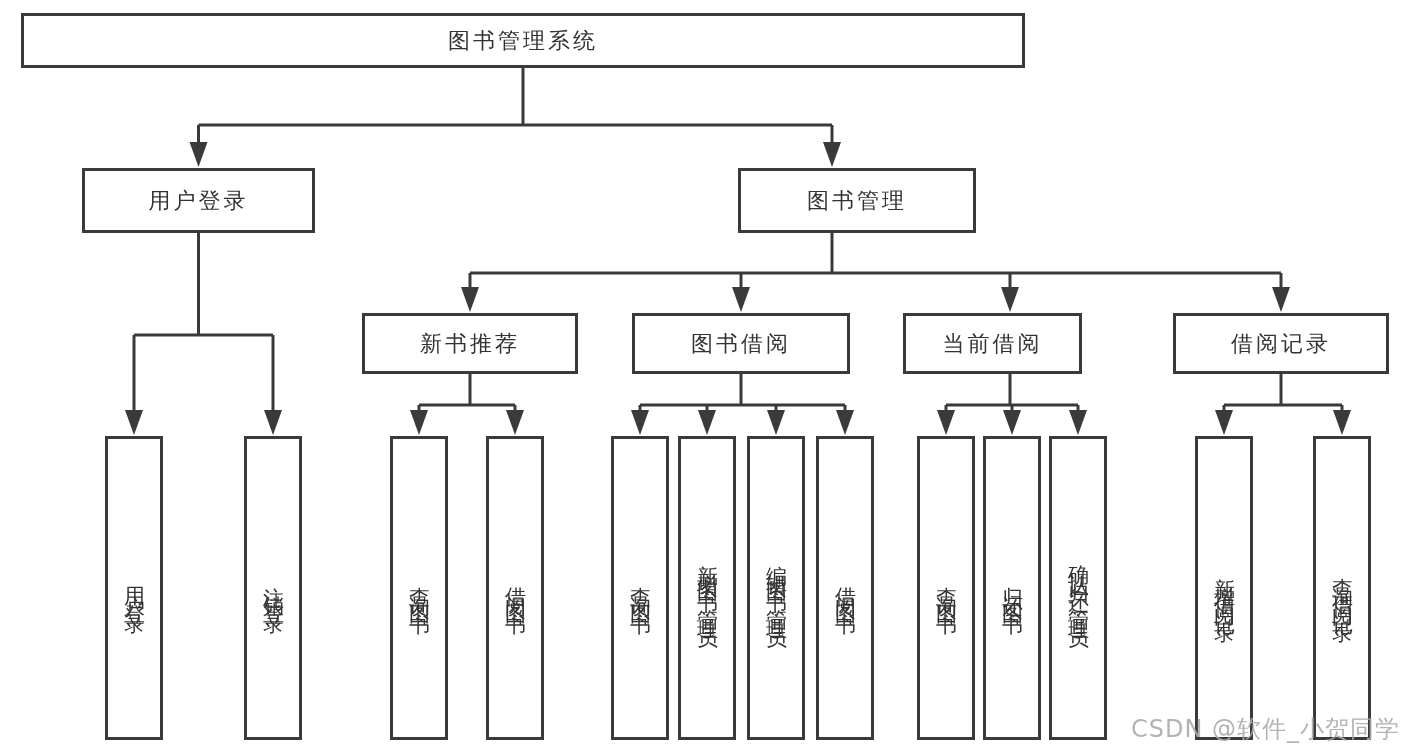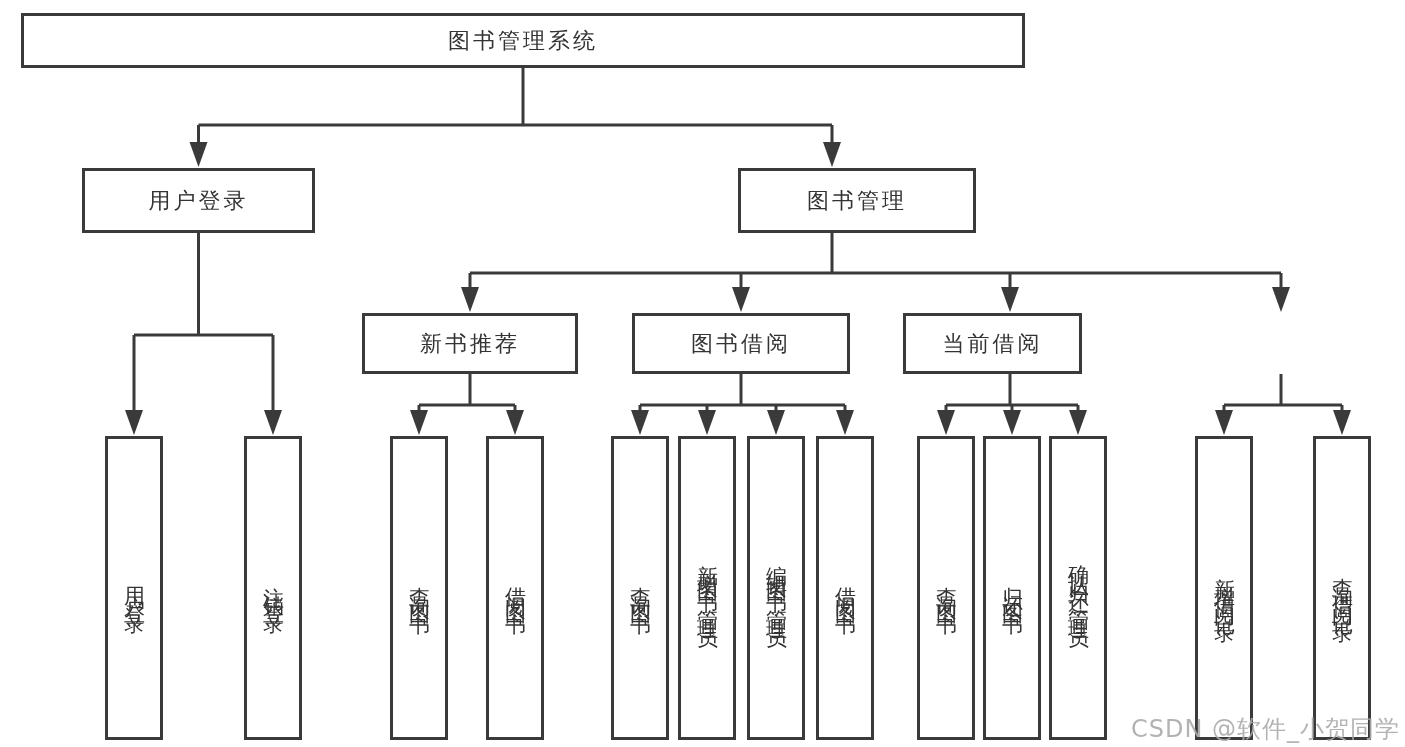--- a/index.html
+++ b/index.html
@@ -122,20 +122,21 @@
     </svg>
 
   <div class="node" style="left:21px;top:13px;width:1004px;height:55px;">图书管理系统</div>
 
   <div class="node" style="left:82px;top:168px;width:233px;height:65px;">用户登录</div>
   <div class="node" style="left:738px;top:168px;width:238px;height:65px;">图书管理</div>
 
   <div class="node" style="left:632px;top:313px;width:218px;height:61px;">图书借阅</div>
   <div class="node" style="left:362px;top:313px;width:216px;height:61px;">新书推荐</div>
   <div class="node" style="left:903px;top:313px;width:179px;height:61px;">当前借阅</div>
+  <div class="node" style="left:1173px;top:313px;width:216px;height:61px;">借阅记录</div>
 
   <div class="leaf" style="left:105px;">
     <span class="vtext">用户登录</span>
   </div>
   <div class="leaf" style="left:244px;">
     <span class="vtext">注销登录</span>
   </div>
 
   <div class="leaf" style="left:390px;">
     <span class="vtext">查询图书</span>

